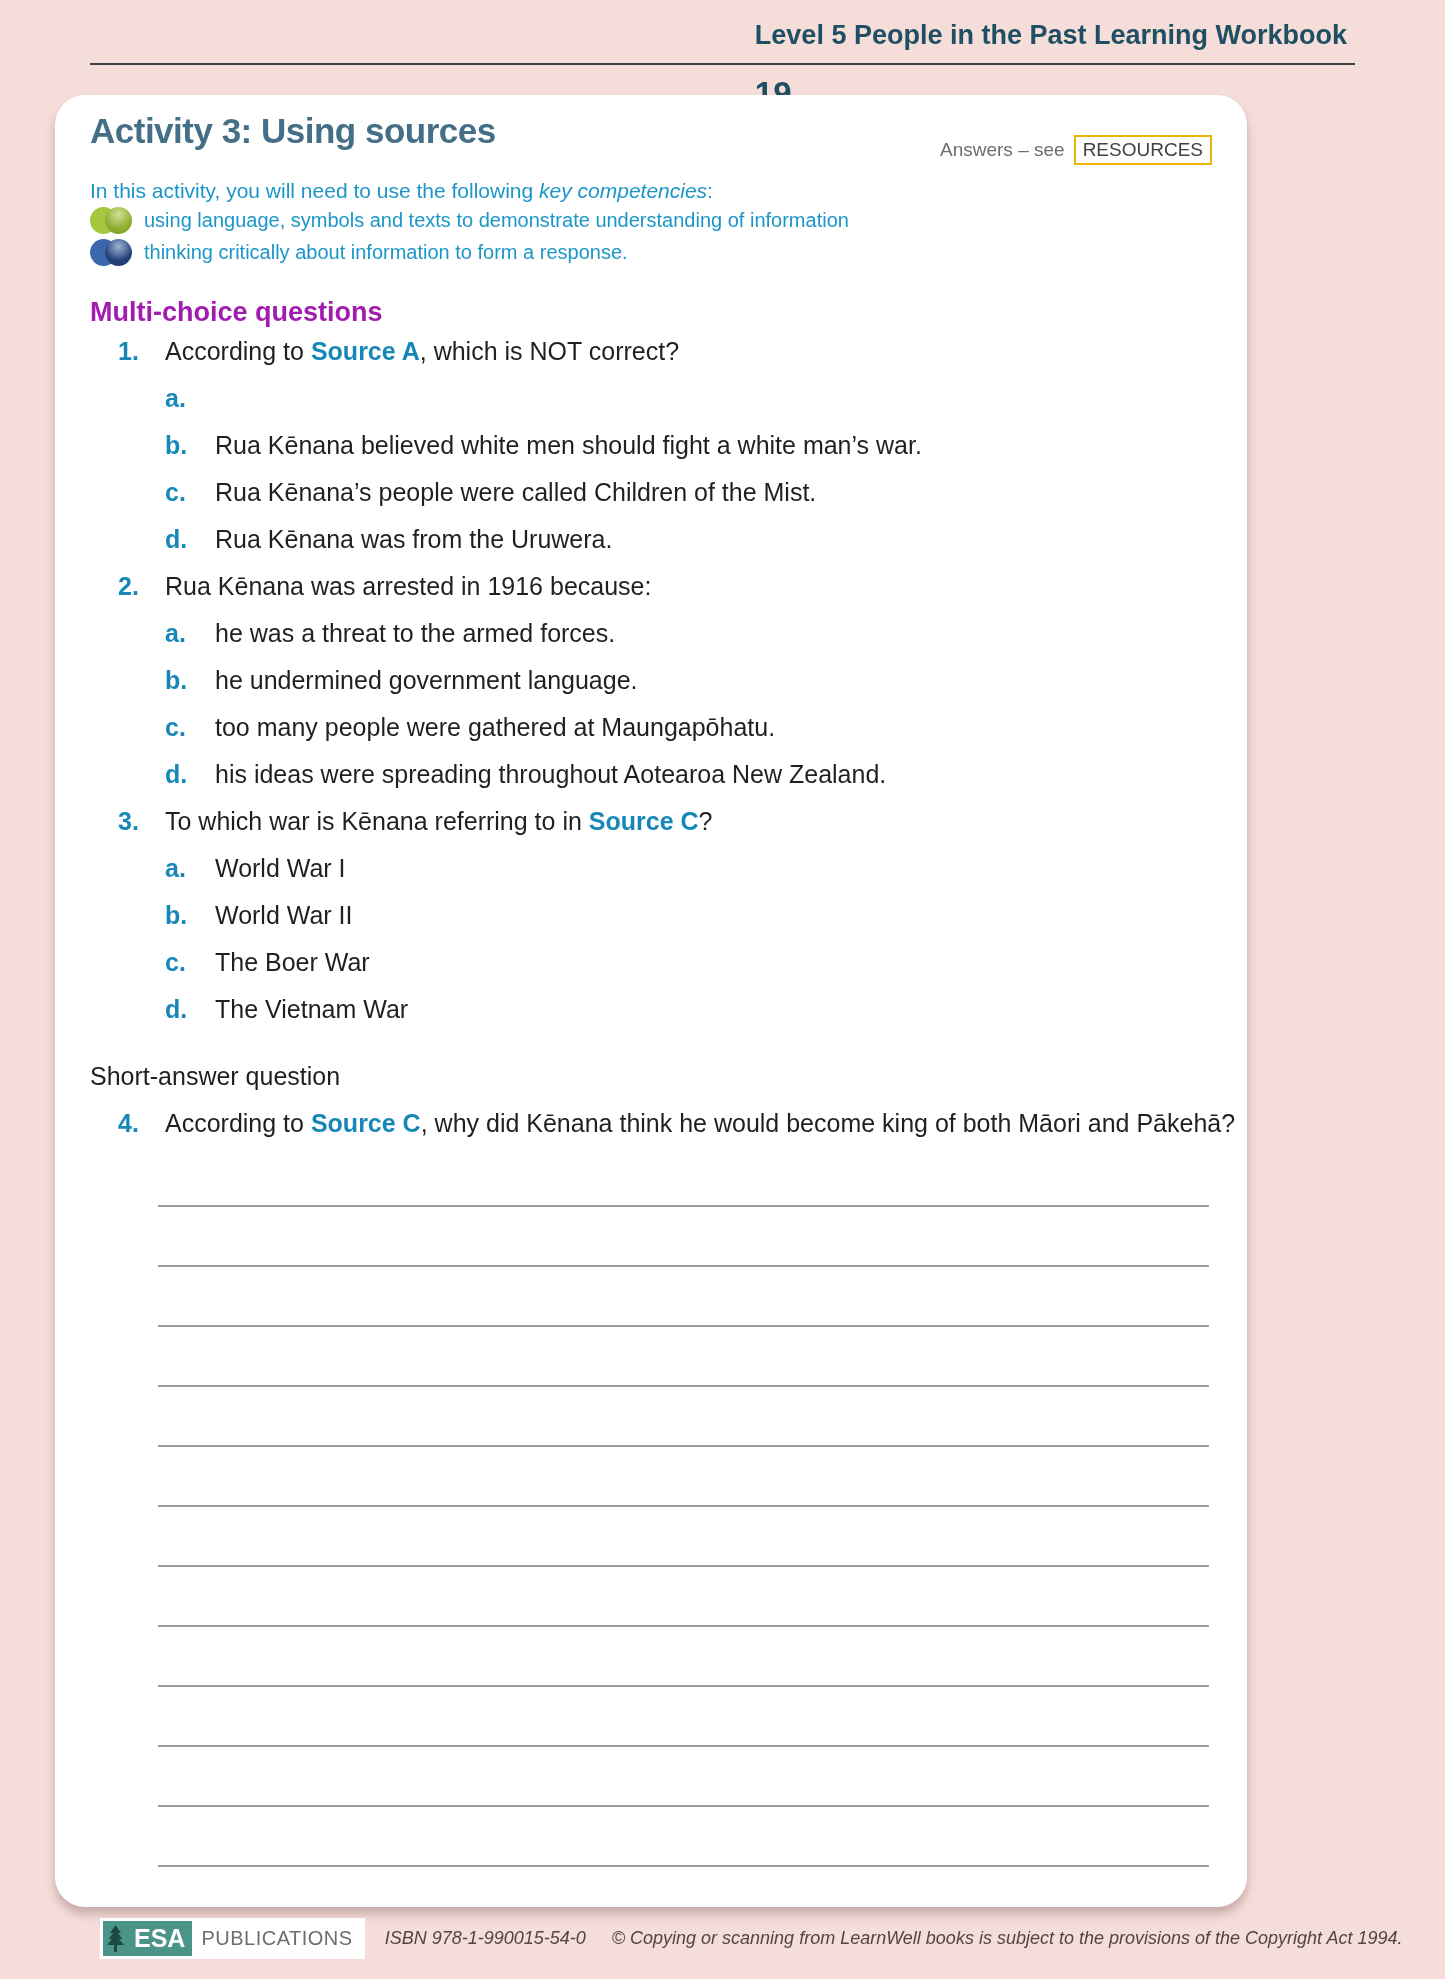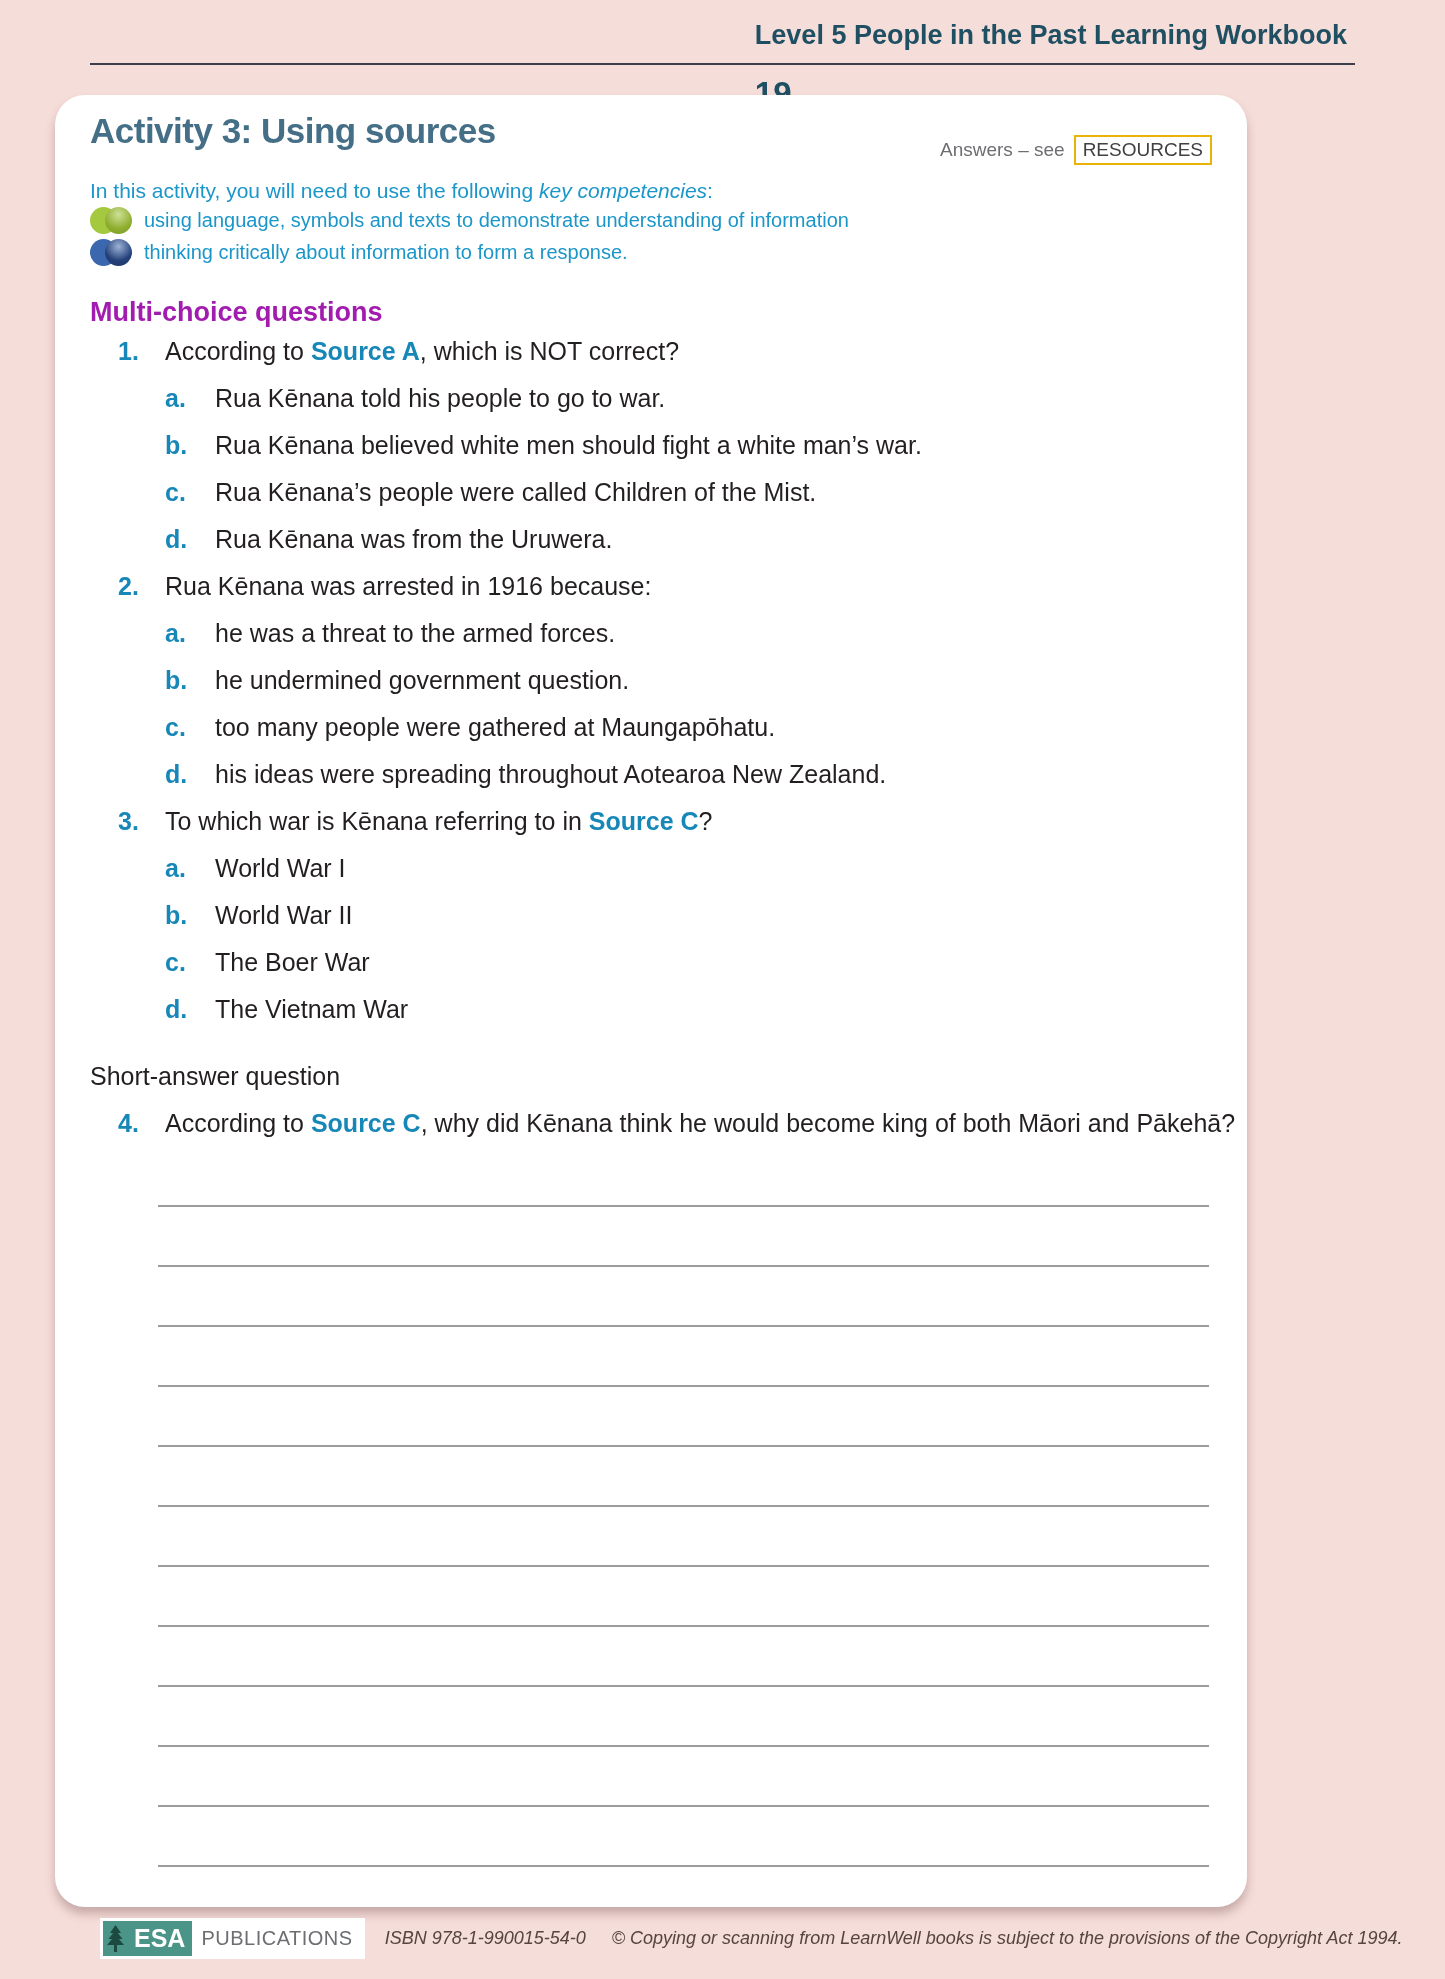--- a/index.html
+++ b/index.html
@@ -89,21 +89,20 @@
   </div>
 
   <h2 class="mc-heading">Multi-choice questions</h2>
 
   <div class="qline">
     <span class="qnum">1.</span>
     <span class="qtext"><span>According to </span><span class="src">Source A</span><span>, which is NOT correct?</span></span>
   </div>
   <div class="qline">
     <span class="optletter">a.</span>
-    <span>Rua Kēnana told his people to go to war.</span>
   </div>
   <div class="qline">
     <span class="optletter">b.</span>
     <span>Rua Kēnana believed white men should fight a white man’s war.</span>
   </div>
   <div class="qline">
     <span class="optletter">c.</span>
     <span>Rua Kēnana’s people were called Children of the Mist.</span>
   </div>
   <div class="qline">
@@ -114,21 +113,21 @@
   <div class="qline">
     <span class="qnum">2.</span>
     <span class="qtext"><span>Rua Kēnana was arrested in 1916 because:</span><span class="src"></span><span></span></span>
   </div>
   <div class="qline">
     <span class="optletter">a.</span>
     <span>he was a threat to the armed forces.</span>
   </div>
   <div class="qline">
     <span class="optletter">b.</span>
-    <span>he undermined government question.</span>
+    <span>he undermined government language.</span>
   </div>
   <div class="qline">
     <span class="optletter">c.</span>
     <span>too many people were gathered at Maungapōhatu.</span>
   </div>
   <div class="qline">
     <span class="optletter">d.</span>
     <span>his ideas were spreading throughout Aotearoa New Zealand.</span>
   </div>
 

